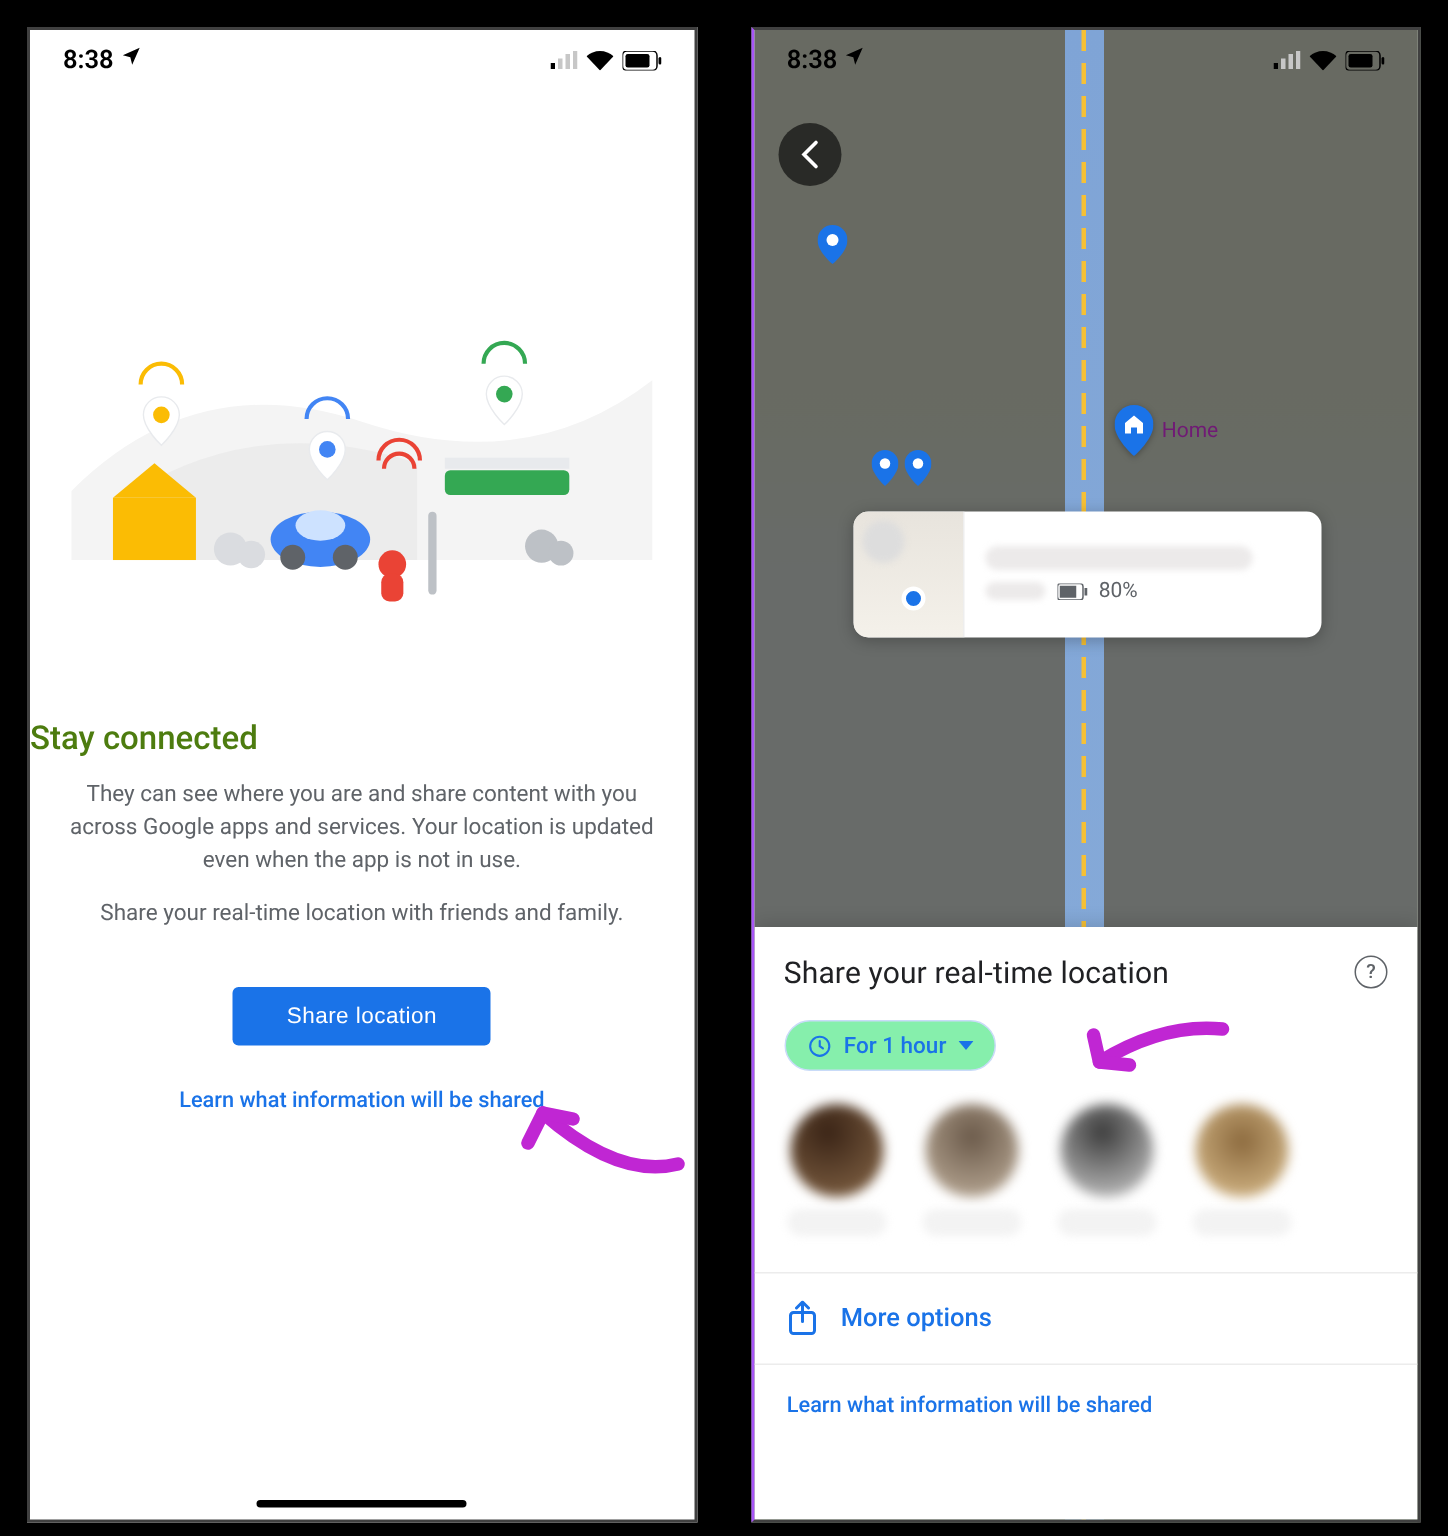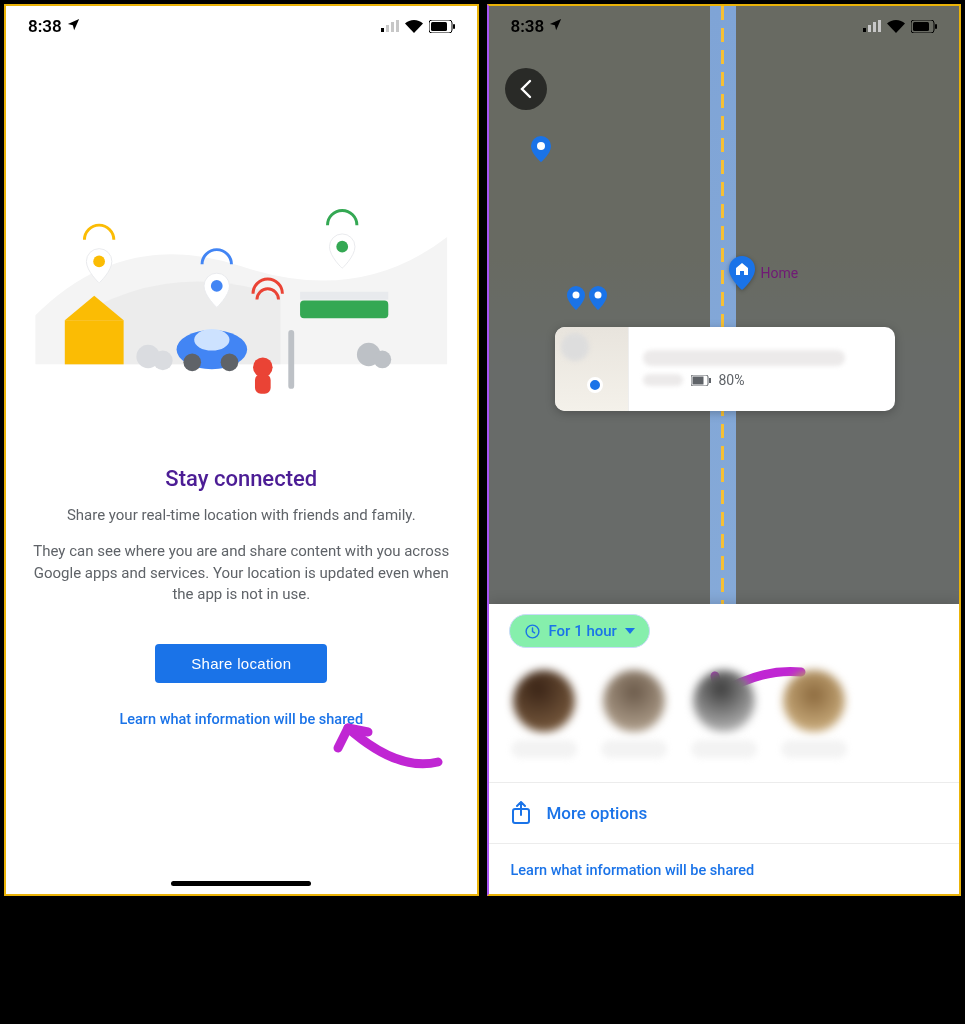--- a/index.html
+++ b/index.html
@@ -6,24 +6,24 @@
   body {
     width: 965px;
     height: 1024px;
     background: #000;
     display: flex;
     font-family: -apple-system, 'Helvetica Neue', 'Segoe UI', Roboto, Arial, sans-serif;
     -webkit-font-smoothing: antialiased;
   }
   .phone {
     width: 480px;
-    height: 892px;
-    margin: 4px;
+    height: 997px;
+    margin: 18px;
     background: #fff;
-    border: 2px solid #eab308;
+    border: 2px solid #404040;
     position: relative;
     overflow: hidden;
   }
   .phone.right { border-left: 2px solid #a855f7; }
   
   .status-bar {
     height: 40px;
     display: flex;
     align-items: center;
     justify-content: space-between;
@@ -46,21 +46,21 @@
     box-shadow: 0 1px 2px rgba(0,0,0,0.04);
   }
   .back-btn { width: 28px; height: 28px; display:flex; align-items:center; justify-content:center; cursor:pointer; }
   .header-title { flex: 1; text-align: center; font-size: 21px; color: #3c4043; font-weight: 400; letter-spacing: 0.2px; }
   .gear-btn, .more-btn { width: 28px; height: 28px; display:flex; align-items:center; justify-content:center; color:#5f6368; cursor:pointer; margin-left:14px;}
   .hero-illustration {
     height: 350px;
     margin-top: 60px;
     position: relative;
   }
-  .stay-title { font-size: 22px; font-weight: 500; color:#4c1d95; text-align:center; margin-top: 10px;}
+  .stay-title { font-size: 22px; font-weight: 500; color:#4d7c0f; margin-top: 10px;}
   .stay-p { font-size: 15px; color:#5f6368; text-align:center; padding: 14px 24px 0; line-height: 1.45; }
   .share-btn {
     display:block; margin: 38px auto 0; background:#1a73e8; color:#fff; border:none;
     border-radius: 4px; padding: 11px 36px; font-size:15px; font-weight:500;
     cursor:pointer; letter-spacing:0.3px;
   }
   .learn-link { display:block; text-align:center; color:#1a73e8; font-size:14.5px; margin-top:28px; cursor:pointer; font-weight:500;}
   .arrow-annotation {
     position:absolute; pointer-events:none;
   }
@@ -194,22 +194,22 @@
       </g>
       <g transform="translate(330,140)">
         <path d="M0 0a13 13 0 1126 0c0 10-13 22-13 22S0 10 0 0z" fill="#fff" stroke="#e8eaed"></path>
           <circle cx="13" cy="0" r="6" fill="#34a853"></circle>
         <path d="M-2 -22 a15 15 0 0130 0" stroke="#34a853" stroke-width="3" fill="none"></path>
       </g>
     </svg>
   </div>
 
   <div class="stay-title">Stay connected</div>
+  <p class="stay-p">They can see where you are and share content with you across Google apps and services. Your location is updated even when the app is not in use.</p>
   <p class="stay-p">Share your real-time location with friends and family.</p>
-  <p class="stay-p">They can see where you are and share content with you across Google apps and services. Your location is updated even when the app is not in use.</p>
 
   <button class="share-btn">Share location</button>
 
   <svg class="arrow-annotation" style="top:698px; left:302px;" width="140" height="70" viewBox="0 0 140 70">
     <path d="M130 58 Q90 68 40 24" stroke="#c026d3" stroke-width="9" fill="none" stroke-linecap="round"></path>
     <path d="M40 24 L30 44 M40 24 L60 28" stroke="#c026d3" stroke-width="9" fill="none" stroke-linecap="round"></path>
   </svg>
 
   <a class="learn-link">Learn what information will be shared</a>
   <div class="home-indicator"></div>
@@ -286,20 +286,24 @@
             <rect x="0" y="0" width="17" height="11" rx="2" fill="none" stroke="#5f6368"></rect>
             <rect x="1.5" y="1.5" width="11" height="8" fill="#5f6368"></rect>
             <rect x="18" y="3" width="2" height="5" fill="#5f6368"></rect>
           </svg>
         <span>80%</span>
       </div>
     </div>
   </div>
 
   <div class="bottom-sheet" style="top:598px;">
+    <div class="sheet-header">
+      <div class="sheet-title">Share your real-time location</div>
+      <div class="help-icon">?</div>
+    </div>
     <div class="duration-chip">
       <svg width="17" height="17" viewBox="0 0 24 24">
           <circle cx="12" cy="12" r="9" fill="none" stroke="#1a73e8" stroke-width="2"></circle>
           <path d="M12 7v5l3 2" stroke="#1a73e8" stroke-width="2" fill="none" stroke-linecap="round"></path>
         </svg>
       <span>For 1 hour</span>
       <svg width="10" height="6" viewBox="0 0 10 6">
           <path d="M0 0l5 6 5-6z" fill="#1a73e8"></path>
         </svg>
     </div>

